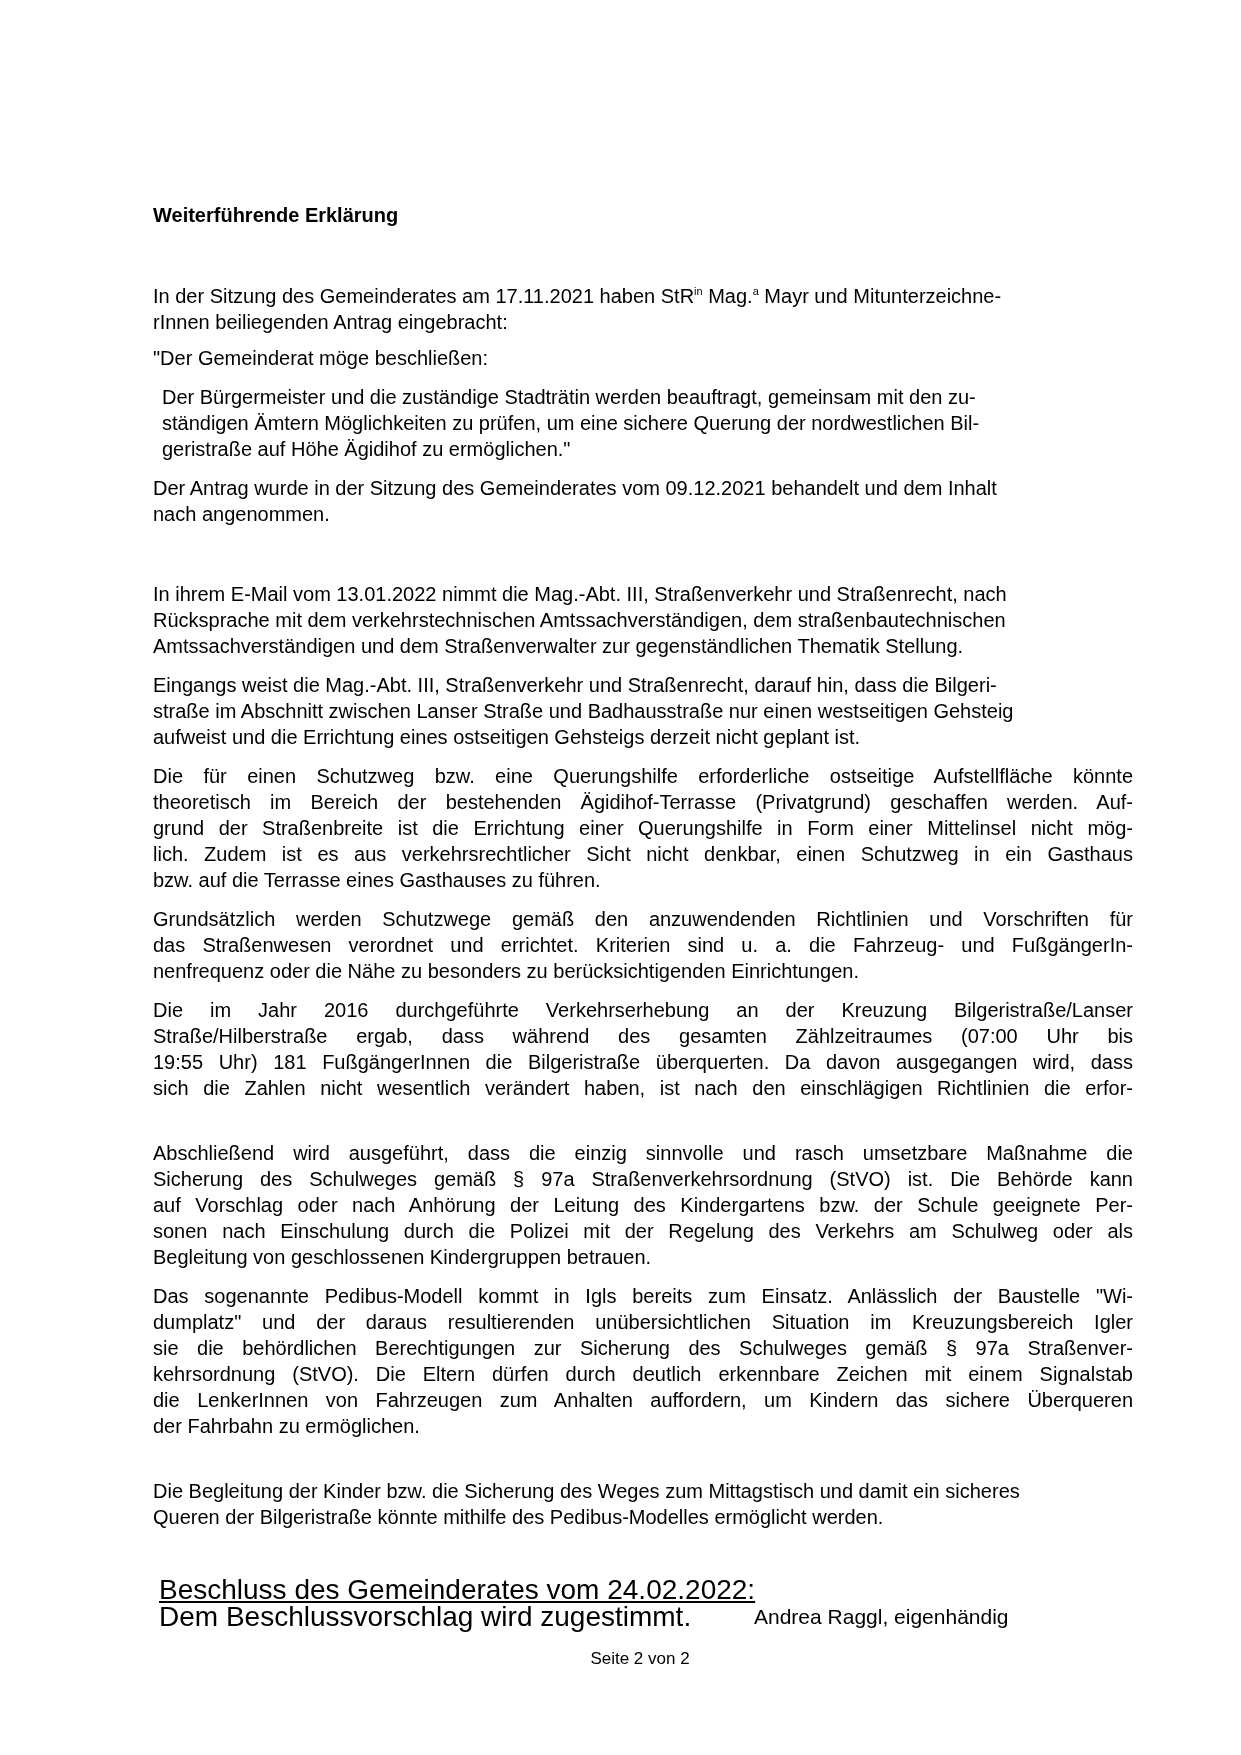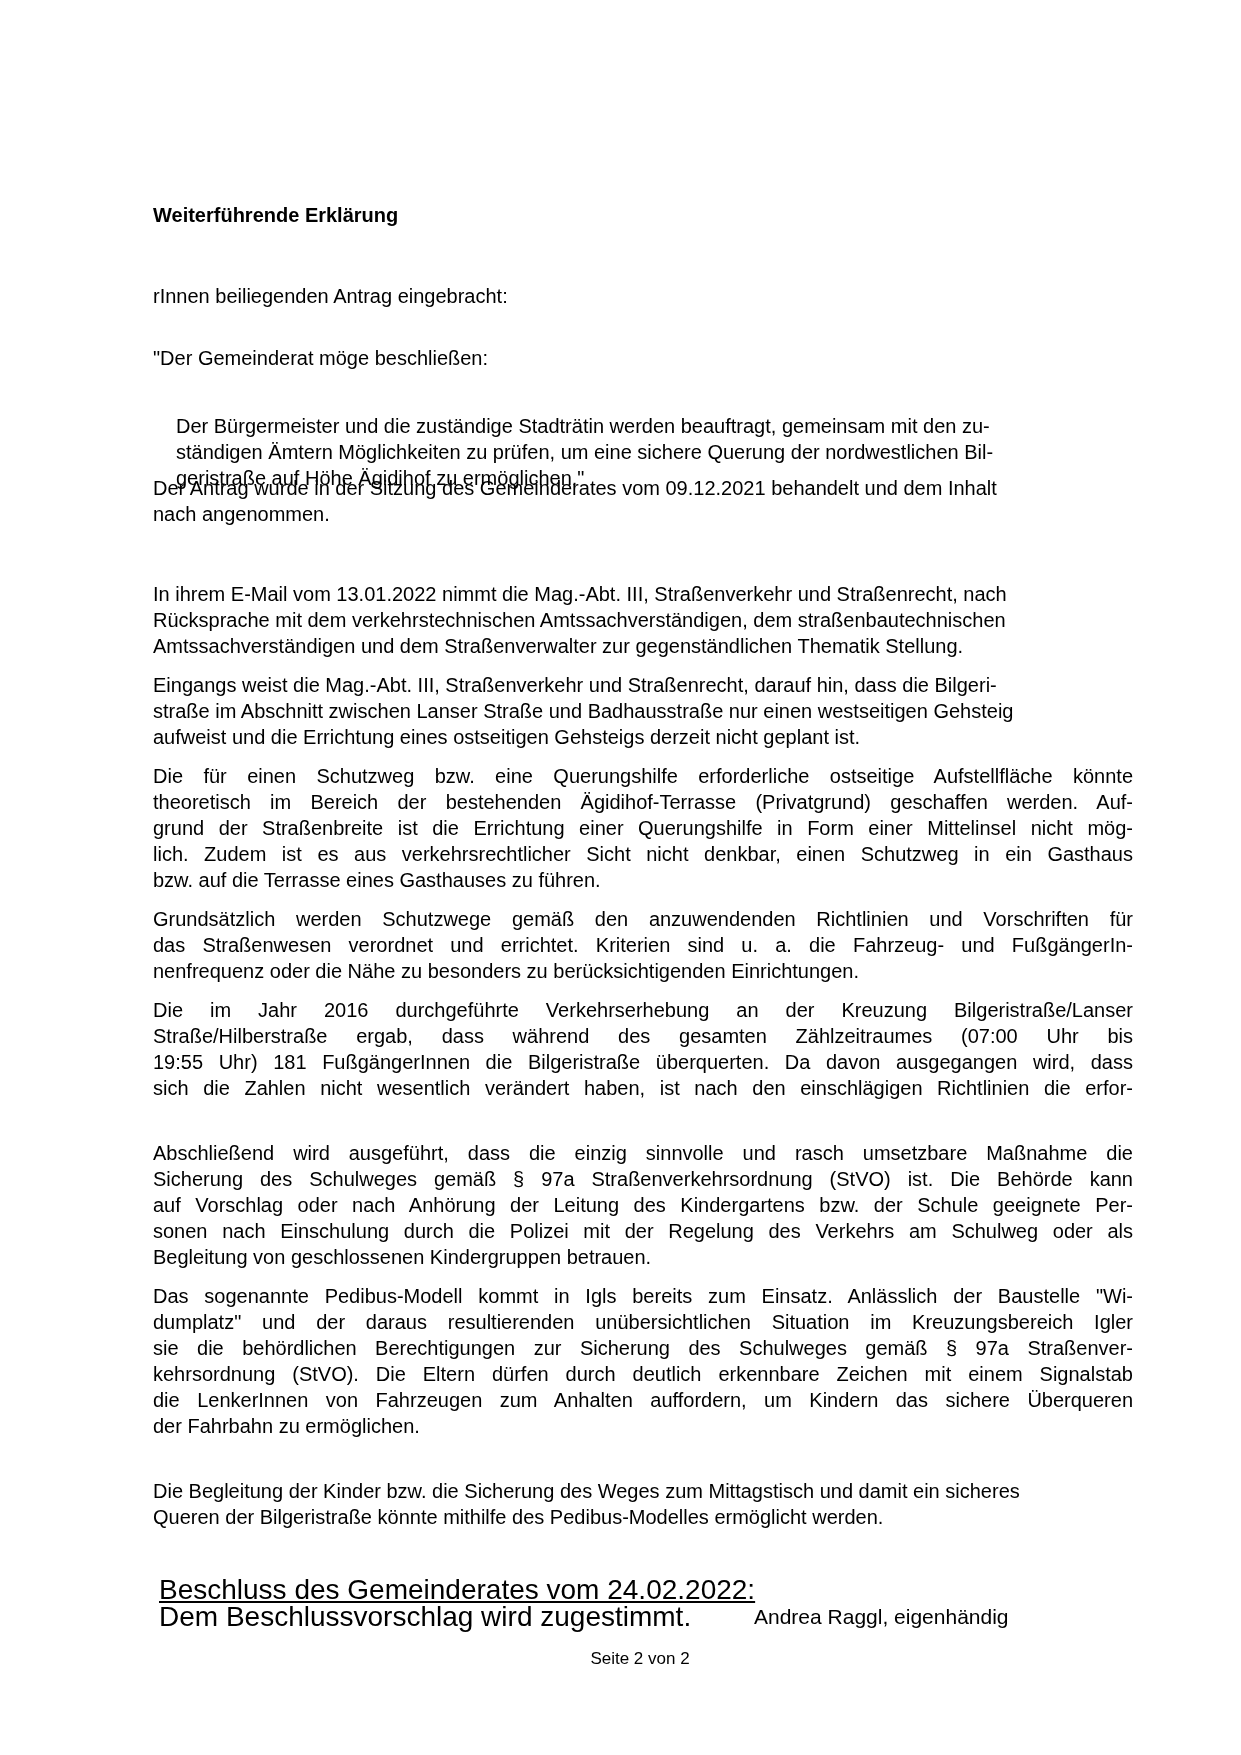--- a/index.html
+++ b/index.html
@@ -1,39 +1,40 @@
 <!DOCTYPE html>
 <html><head>
   <meta charset="utf-8">
   <style>
     html, body { margin: 0; padding: 0; background: #ffffff; }
     body { width: 1241px; height: 1755px; position: relative; overflow: hidden;
            font-family: "Liberation Sans", sans-serif; color: #000; }
     .page { position: absolute; left: 0; top: 0; width: 1241px; height: 1362px; }
     .heading { position: absolute; left: 153px; top: 204px; font-size: 20px; font-weight: bold; }
     .para { position: absolute; left: 153px; width: 980px; font-size: 20px; line-height: 26px; }
-    .para.indent { left: 176px; width: 971px; margin-top: 29px; }
+    .para.indent { left: 162px; width: 971px; }
     .line { display: block; white-space: nowrap; }
     .justify .line { text-align: justify; text-align-last: justify; white-space: normal; }
     .justify .line.last { text-align-last: left; }
     sup { font-size: 11px; line-height: 0; vertical-align: 8px; }
     .footer-block { position: absolute; left: 159px; top: 1576px; font-size: 28px; line-height: 27px; }
     .footer-title { text-decoration: underline; display: block; }
     .footer-decision { display: block; }
     .signature { position: absolute; left: 754px; top: 1603px; font-size: 21px; line-height: 27px; }
     .page-number { position: absolute; left: 0; width: 1280px; top: 1649px; text-align: center; font-size: 17px; }
   </style>
 </head>
 <body>
 
 <div class="page">
 
   <div class="heading">Weiterführende Erklärung</div>
 
   <div class="para" style="top:283px;">
+    <span class="line"><span>In der Sitzung des Gemeinderates am 17.11.2021 haben StR</span><sup>in</sup><span> Mag.</span><sup>a</sup><span> Mayr und Mitunterzeichne-</span></span>
     <span class="line">rInnen beiliegenden Antrag eingebracht:</span>
   </div>
 
   <div class="para" style="top:345px;">
     <span class="line">"Der Gemeinderat möge beschließen:</span>
   </div>
 
   <div class="para indent" style="top:384px;">
     <span class="line">Der Bürgermeister und die zuständige Stadträtin werden beauftragt, gemeinsam mit den zu-</span>
     <span class="line">ständigen Ämtern Möglichkeiten zu prüfen, um eine sichere Querung der nordwestlichen Bil-</span>

